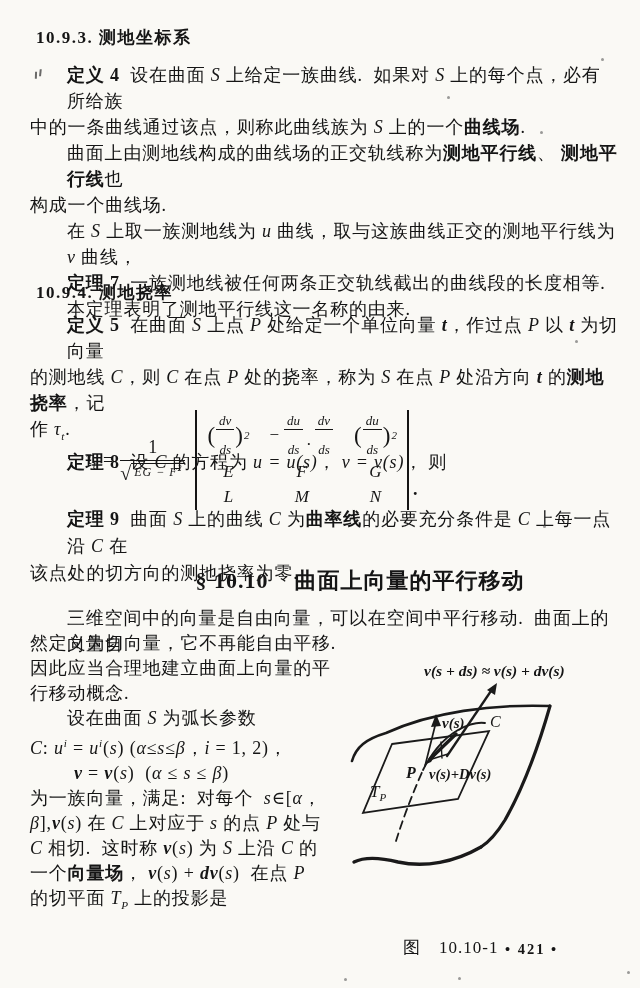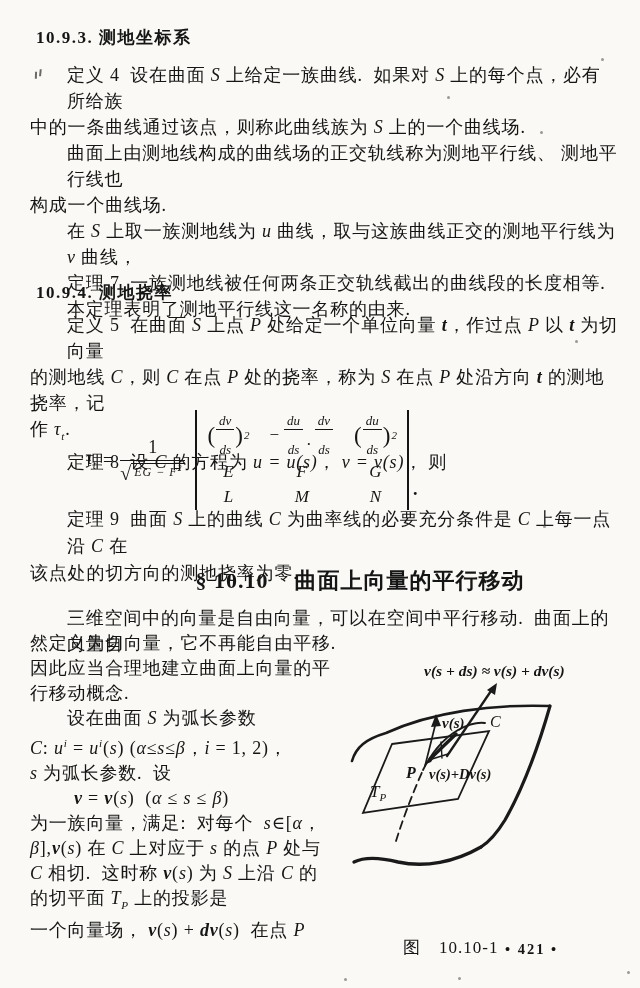--- a/index.html
+++ b/index.html
@@ -7,21 +7,21 @@
     position:relative;width:640px;height:988px;margin:0 auto;
     background:#faf9f5;
     color:#151515;
     font-family:"Liberation Serif","DejaVu Serif",serif;
     overflow:hidden;
   }
   .para{position:absolute;font-size:18px;letter-spacing:0.8px;}
   .ln{white-space:pre-wrap;}
   .ind1{padding-left:37px;}
   .ind2{padding-left:44px;}
-  .sg-b{font-weight:400;}
+  .sg-b{font-weight:700;}
   .sg-i{font-style:italic;}
   .sg-bi{font-style:italic;font-weight:700;}
   .sg-sup{font-style:italic;font-size:0.62em;vertical-align:super;}
   .sg-sub{font-style:italic;font-size:0.62em;vertical-align:sub;}
   .h1{position:absolute;font-size:17px;font-weight:600;letter-spacing:1.5px;}
   #sec3{position:absolute;top:566px;left:0;width:640px;text-align:center;
         font-size:22px;font-weight:700;letter-spacing:1px;margin-left:40px;}
   #sec3 .gap{display:inline-block;width:26px;}
   
   .formula{position:absolute;top:412px;left:86px;height:96px;
@@ -154,27 +154,26 @@
   <div class="para" id="p4" style="top:605px;left:30px;width:588px;line-height:26px;">
       <div class="ln ind1"><span>三维空间中的向量是自由向量，可以在空间中平行移动.  曲面上的向量自</span></div>
     </div>
 
   <div class="para" id="leftcol" style="top:631px;left:30px;width:346px;line-height:25px;">
       <div class="ln"><span>然定义为切向量，它不再能自由平移.</span></div>
       <div class="ln"><span>因此应当合理地建立曲面上向量的平</span></div>
       <div class="ln"><span>行移动概念.</span></div>
       <div class="ln ind1"><span>设在曲面 </span><span class="sg-i">S</span><span> 为弧长参数</span></div>
       <div class="ln"><span class="sg-i">C</span><span>: </span><span class="sg-i">u</span><span class="sg-sup">i</span><span> = </span><span class="sg-i">u</span><span class="sg-sup">i</span><span>(</span><span class="sg-i">s</span><span>) (</span><span class="sg-i">α</span><span>≤</span><span class="sg-i">s</span><span>≤</span><span class="sg-i">β</span><span>，</span><span class="sg-i">i</span><span> = 1, 2)，</span></div>
-      <div class="ln"><span class="sg-i">s</span><span> 为弧长参数.  设</span></div>
       <div class="ln ind2"><span class="sg-bi">v</span><span> = </span><span class="sg-bi">v</span><span>(</span><span class="sg-i">s</span><span>)  (</span><span class="sg-i">α</span><span> ≤ </span><span class="sg-i">s</span><span> ≤ </span><span class="sg-i">β</span><span>)</span></div>
       <div class="ln"><span>为一族向量，满足:  对每个  </span><span class="sg-i">s</span><span>∈[</span><span class="sg-i">α</span><span>，</span></div>
       <div class="ln"><span class="sg-i">β</span><span>],</span><span class="sg-bi">v</span><span>(</span><span class="sg-i">s</span><span>) 在 </span><span class="sg-i">C</span><span> 上对应于 </span><span class="sg-i">s</span><span> 的点 </span><span class="sg-i">P</span><span> 处与</span></div>
       <div class="ln"><span class="sg-i">C</span><span> 相切.  这时称 </span><span class="sg-bi">v</span><span>(</span><span class="sg-i">s</span><span>) 为 </span><span class="sg-i">S</span><span> 上沿 </span><span class="sg-i">C</span><span> 的</span></div>
+      <div class="ln"><span>一个</span><span class="sg-b">向量场</span><span>， </span><span class="sg-bi">v</span><span>(</span><span class="sg-i">s</span><span>) + </span><span class="sg-bi">dv</span><span>(</span><span class="sg-i">s</span><span>)  在点 </span><span class="sg-i">P</span></div>
       <div class="ln"><span>的切平面 </span><span class="sg-i">T</span><span class="sg-sub">P</span><span> 上的投影是</span></div>
-      <div class="ln"><span>一个</span><span class="sg-b">向量场</span><span>， </span><span class="sg-bi">v</span><span>(</span><span class="sg-i">s</span><span>) + </span><span class="sg-bi">dv</span><span>(</span><span class="sg-i">s</span><span>)  在点 </span><span class="sg-i">P</span></div>
     </div>
 
   <svg id="figsvg" viewBox="330 655 310 288">
     <g fill="none" stroke="#1a1a1a" stroke-linecap="round">
 
       <path stroke-width="2.6" d="M352,761 C356,747 366,739 386,733 C432,712 492,704 550,706"></path>
       <path stroke-width="3.2" d="M550,706 C538,748 522,790 505,820 C497,833 489,842 481,847"></path>
       <path stroke-width="3.4" d="M481,847 C455,862 425,868 398,862 C382,858 366,856 354,862"></path>
 
       <path stroke-width="1.8" d="M392,744 L489,731 L458,799 L363,813 Z"></path>

